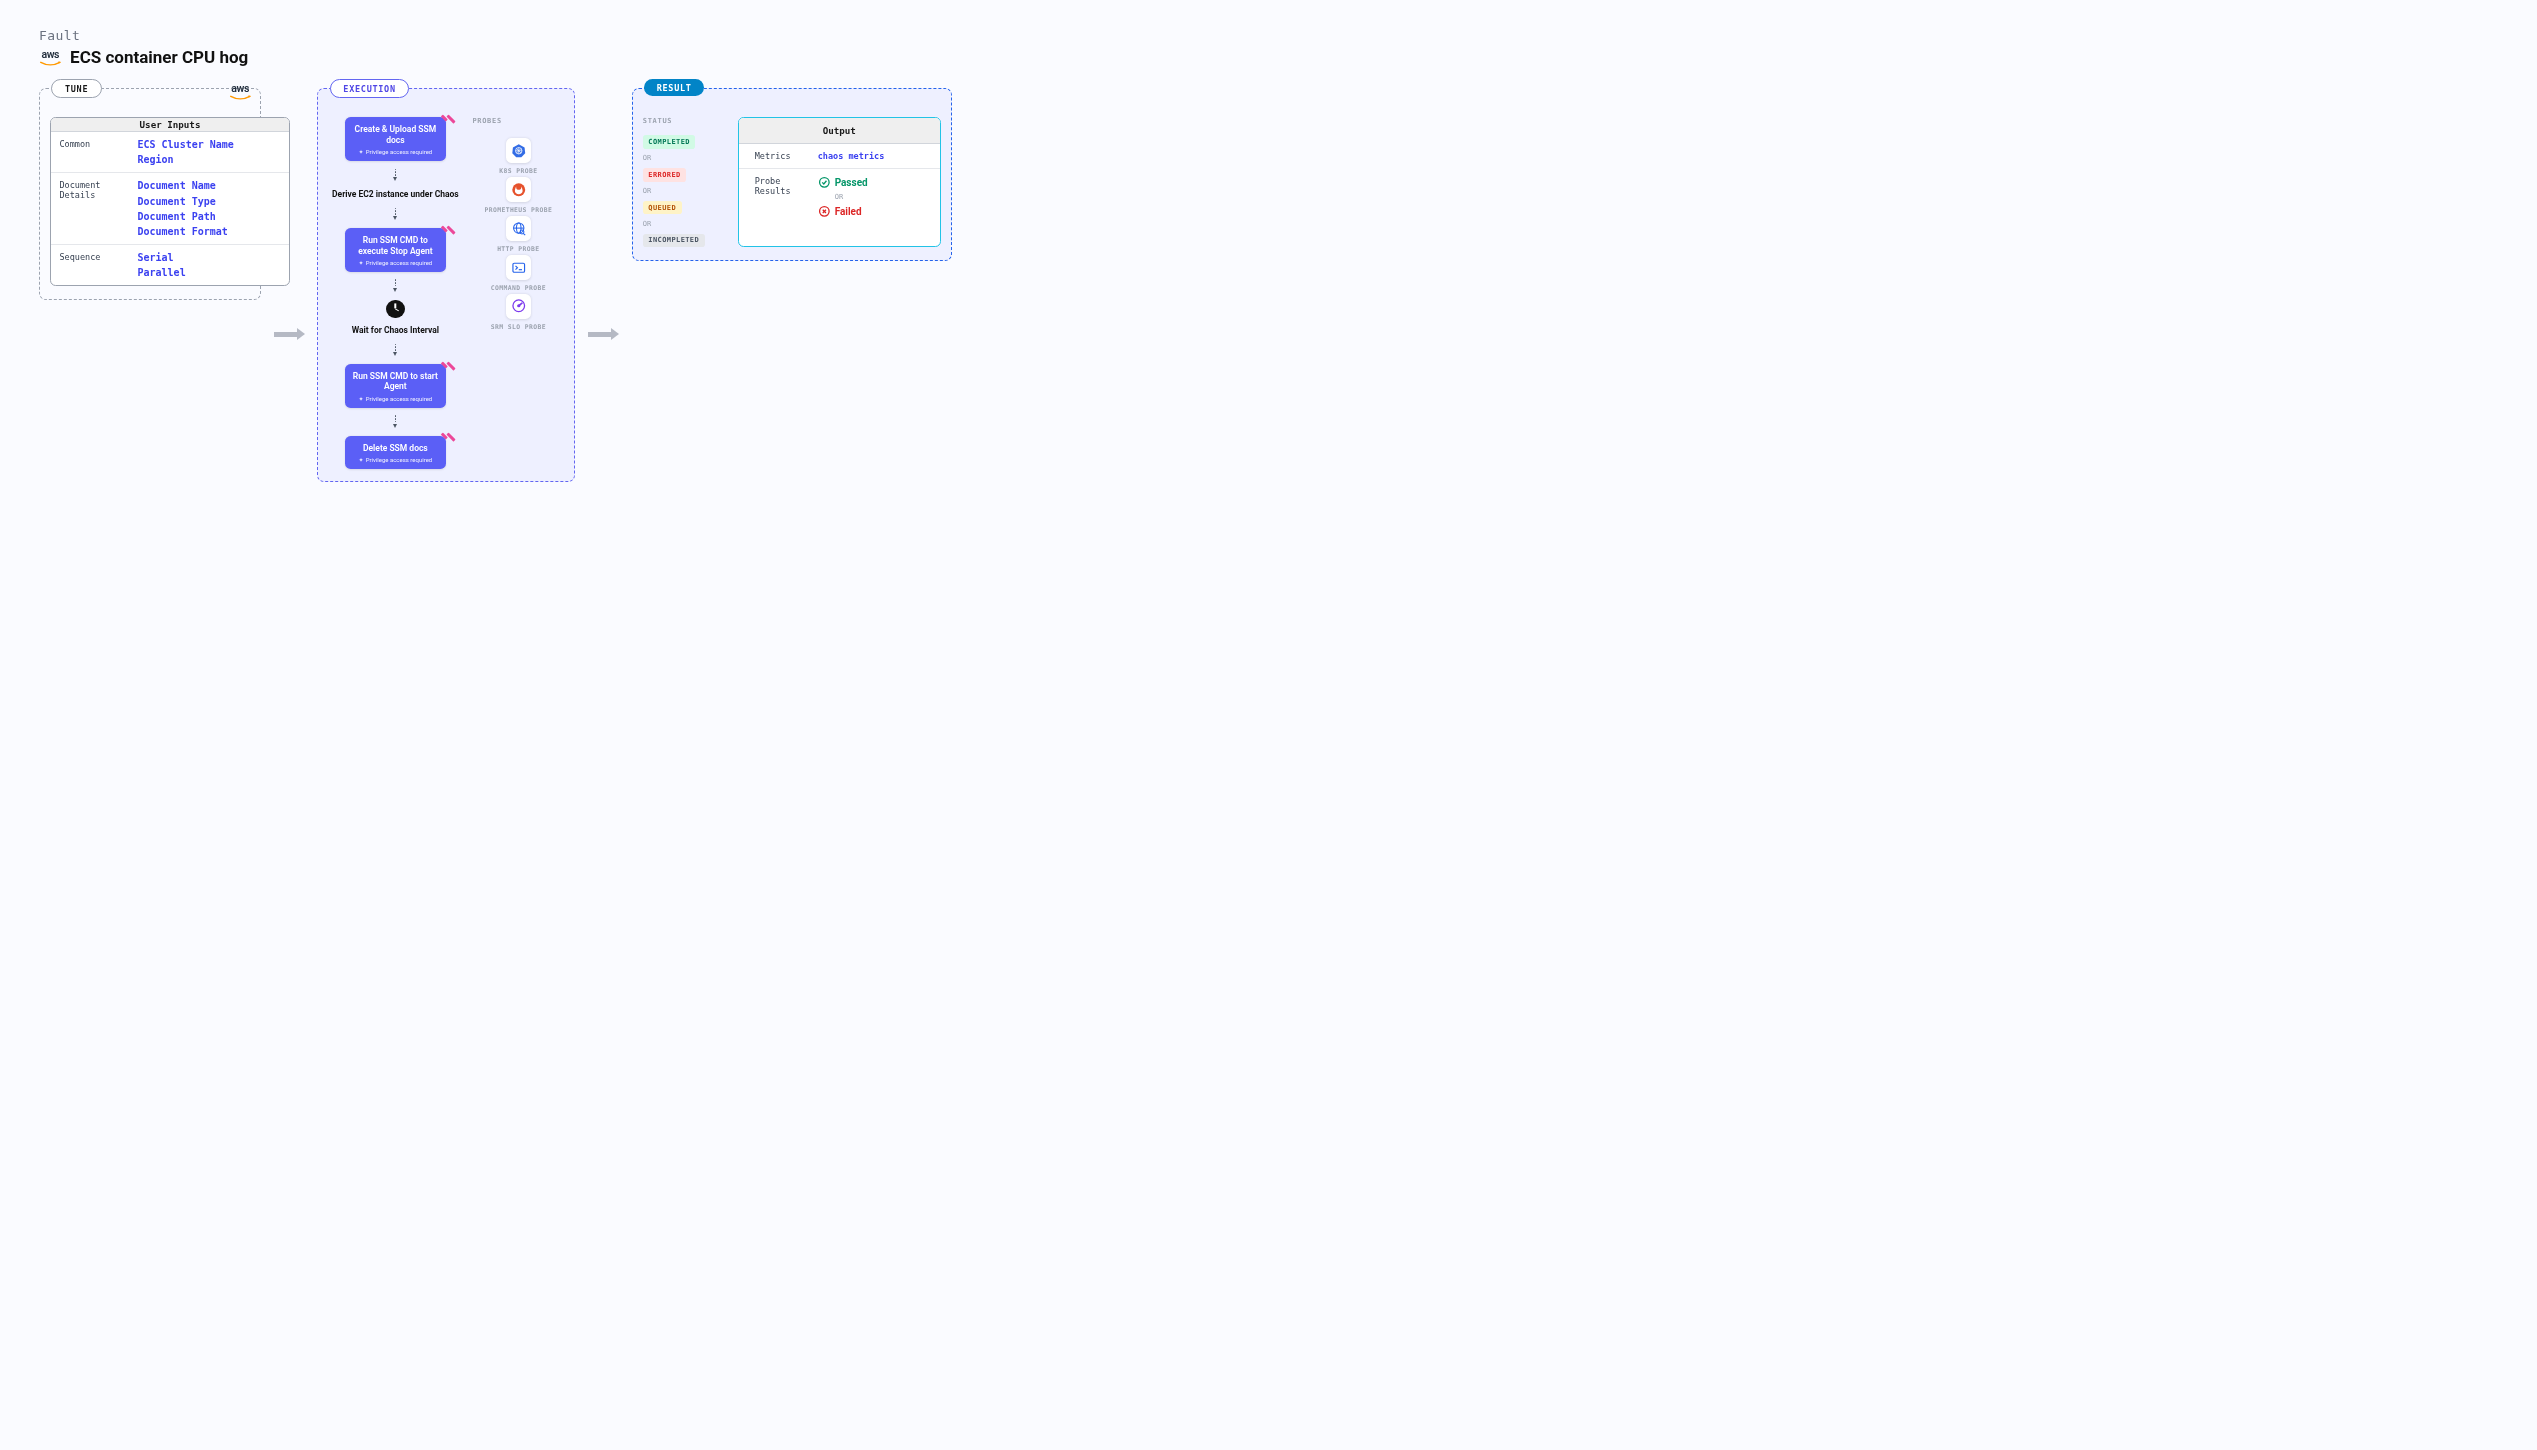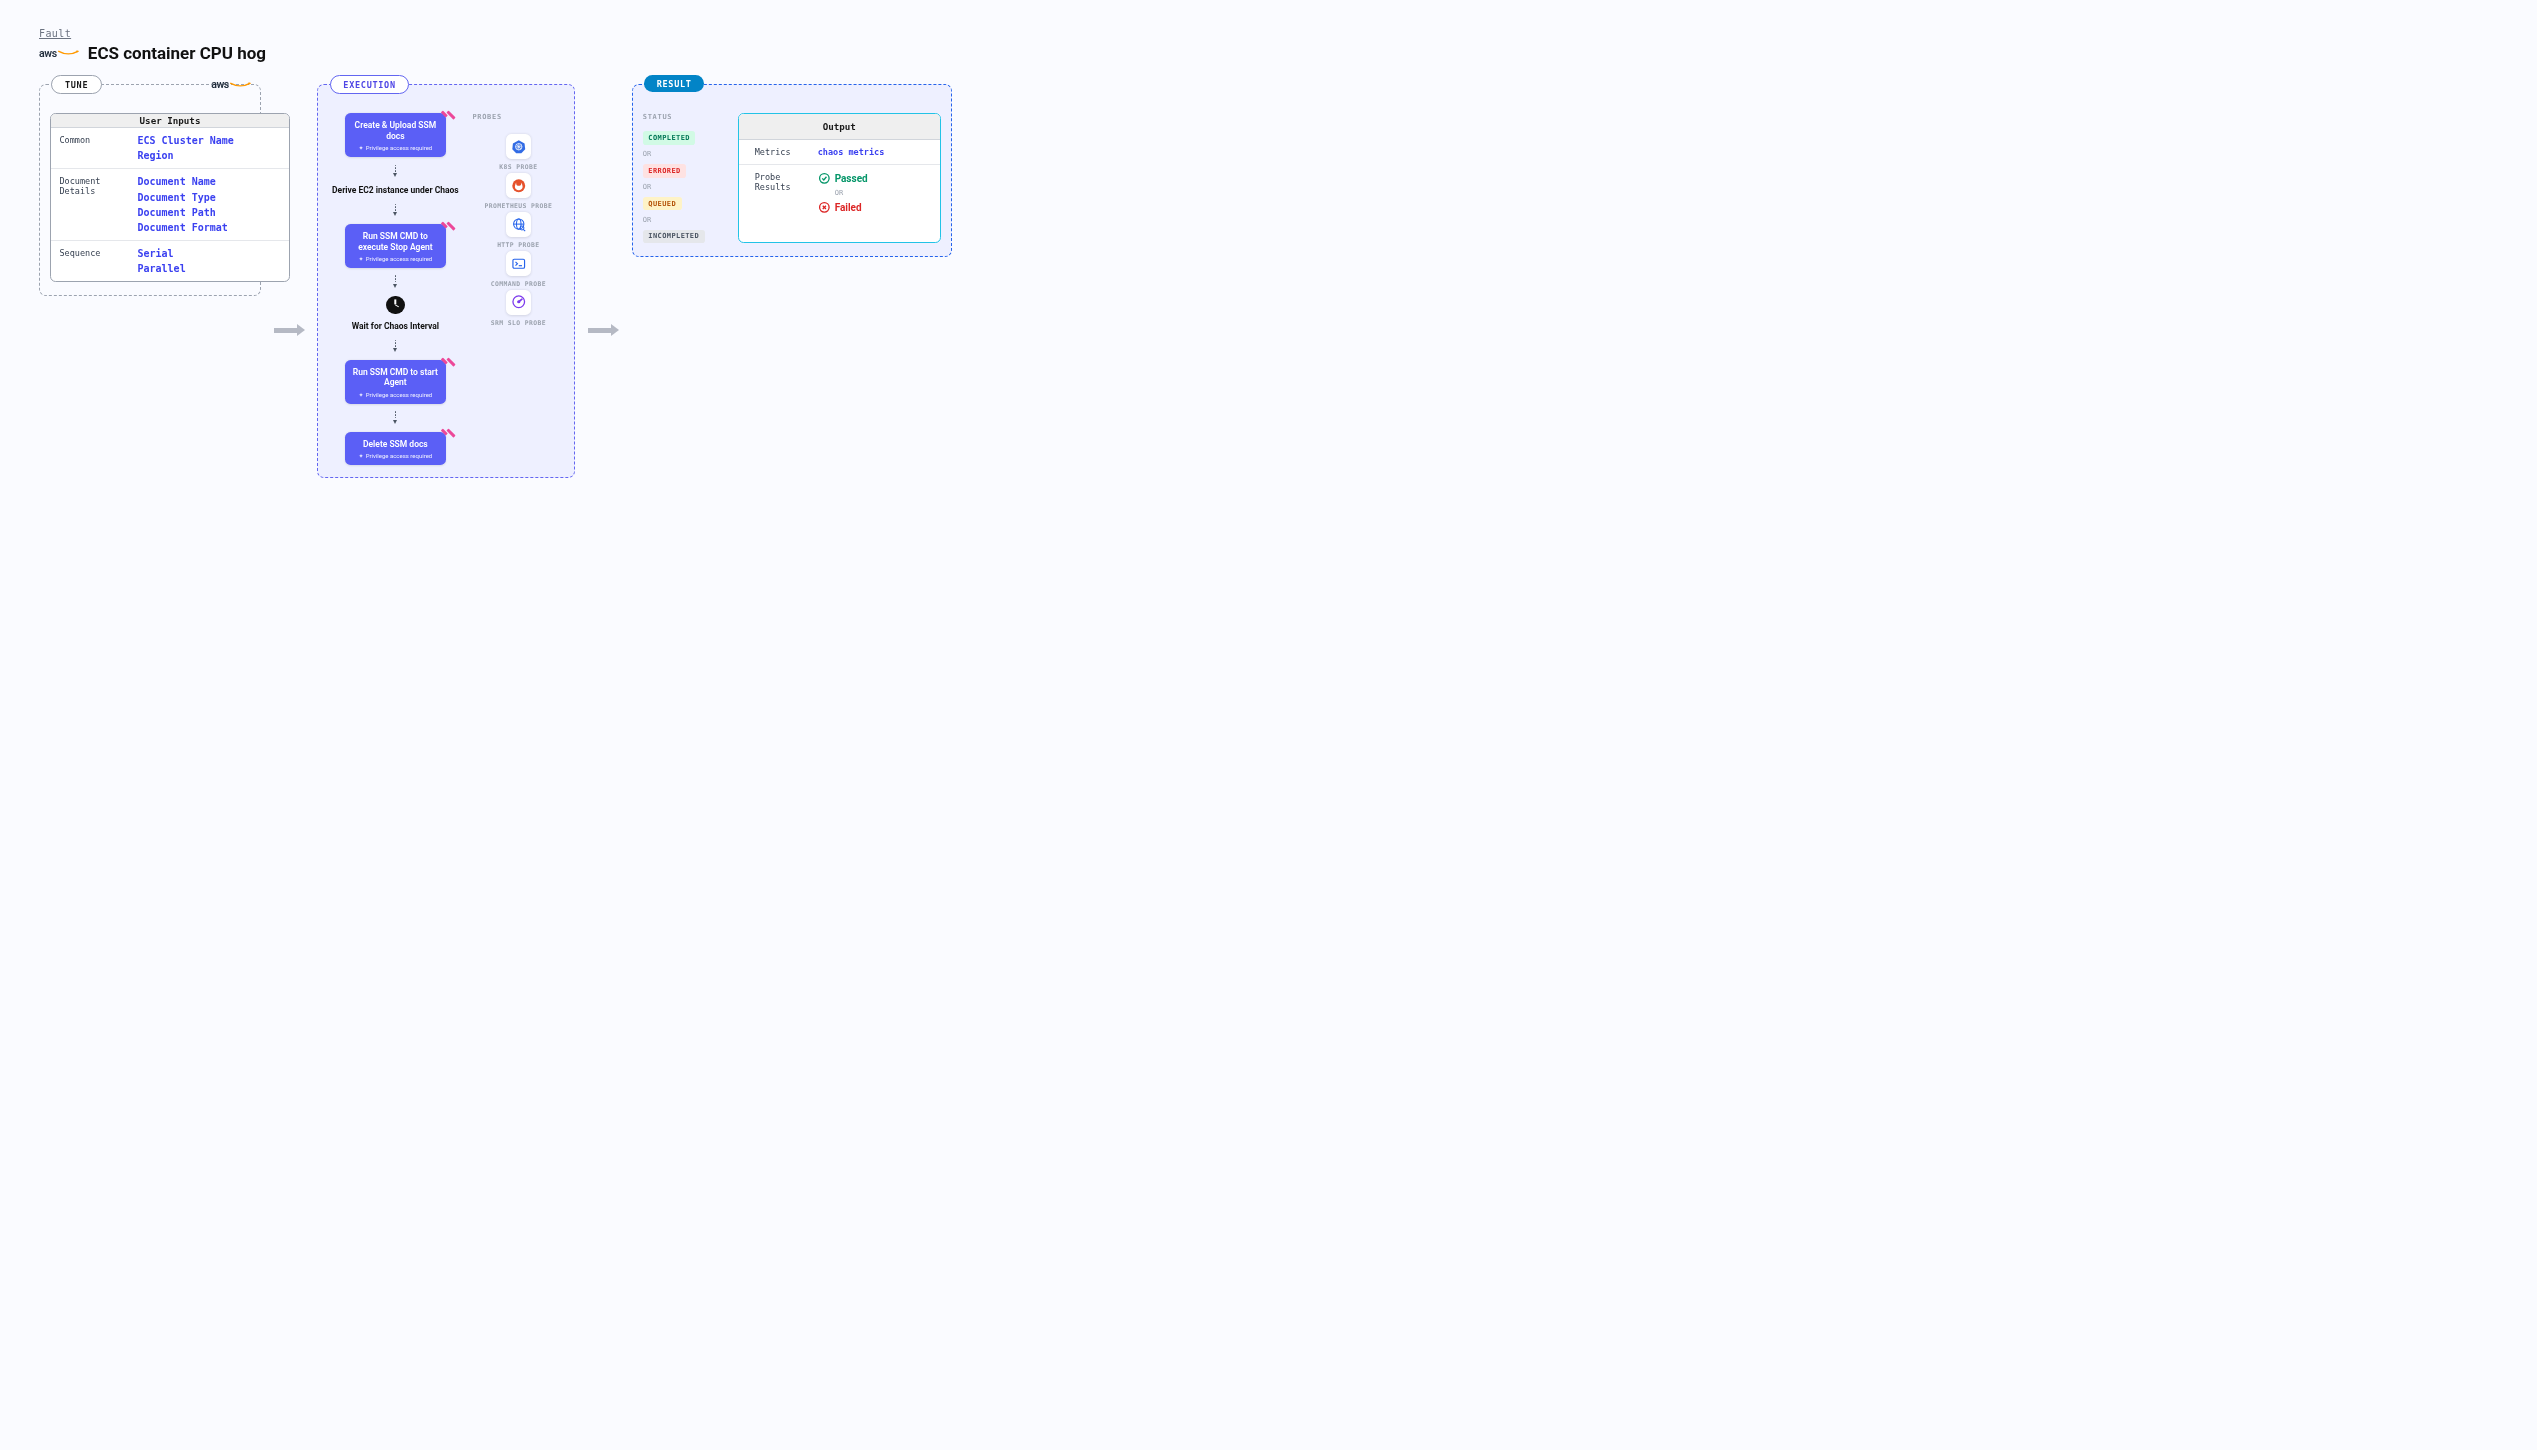--- a/index.html
+++ b/index.html
@@ -4,25 +4,25 @@
 <style>
 * { margin: 0; padding: 0; box-sizing: border-box; }
 body {
   font-family: -apple-system, BlinkMacSystemFont, "Segoe UI", Roboto, sans-serif;
   background: #fafbff;
   padding: 28px 39px;
   color: #1a1a1a;
 }
 
 .header { margin-bottom: 21px; }
-.header-eyebrow { font-size: 10px; color: #6b7280; letter-spacing: 0.4px; font-family: "SF Mono", monospace; text-decoration: underline; }
+.header-eyebrow { font-size: 13px; color: #6b7280; letter-spacing: 0.4px; font-family: "SF Mono", monospace; }
 .header-title-row { display: flex; align-items: center; gap: 8.5px; margin-top: 4.2px; }
 .header-title { font-size: 17px; font-weight: 700; color: #111; }
 
-.aws-logo { display: inline-flex; align-items: center; }
+.aws-logo { display: inline-flex; flex-direction: column; align-items: center; }
 .aws-text { font-size: 10.6px; font-weight: 600; color: #232f3e; letter-spacing: -0.4px; }
 .aws-smile { width: 22.6px; height: 5.6px; }
 
 .canvas { display: flex; align-items: flex-start; gap: 12.7px; position: relative; }
 
 .panel {
   border: 1.1px dashed #9ca3af;
   border-radius: 7px;
   padding: 28px 10px 12.7px 10px;
   position: relative;

